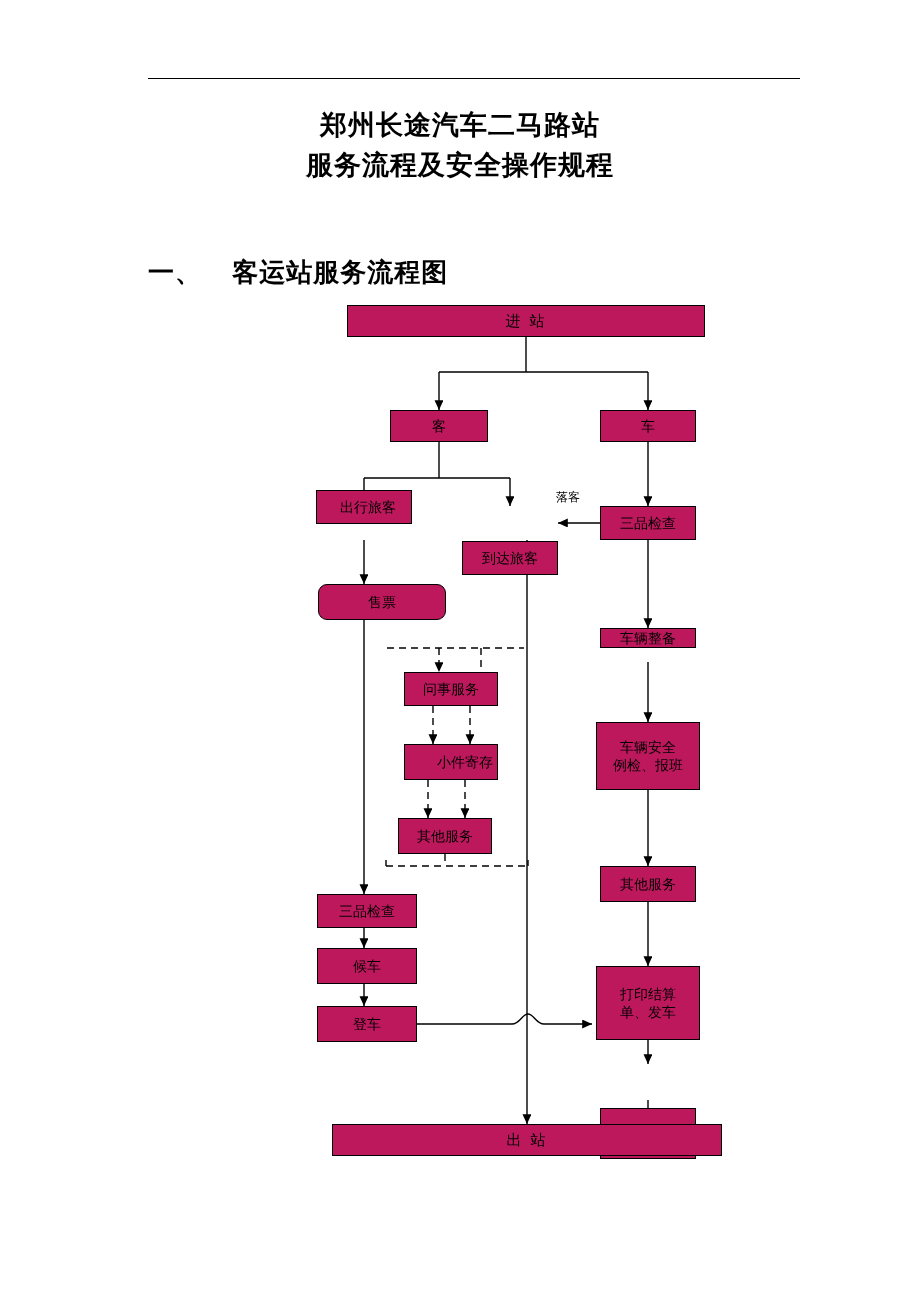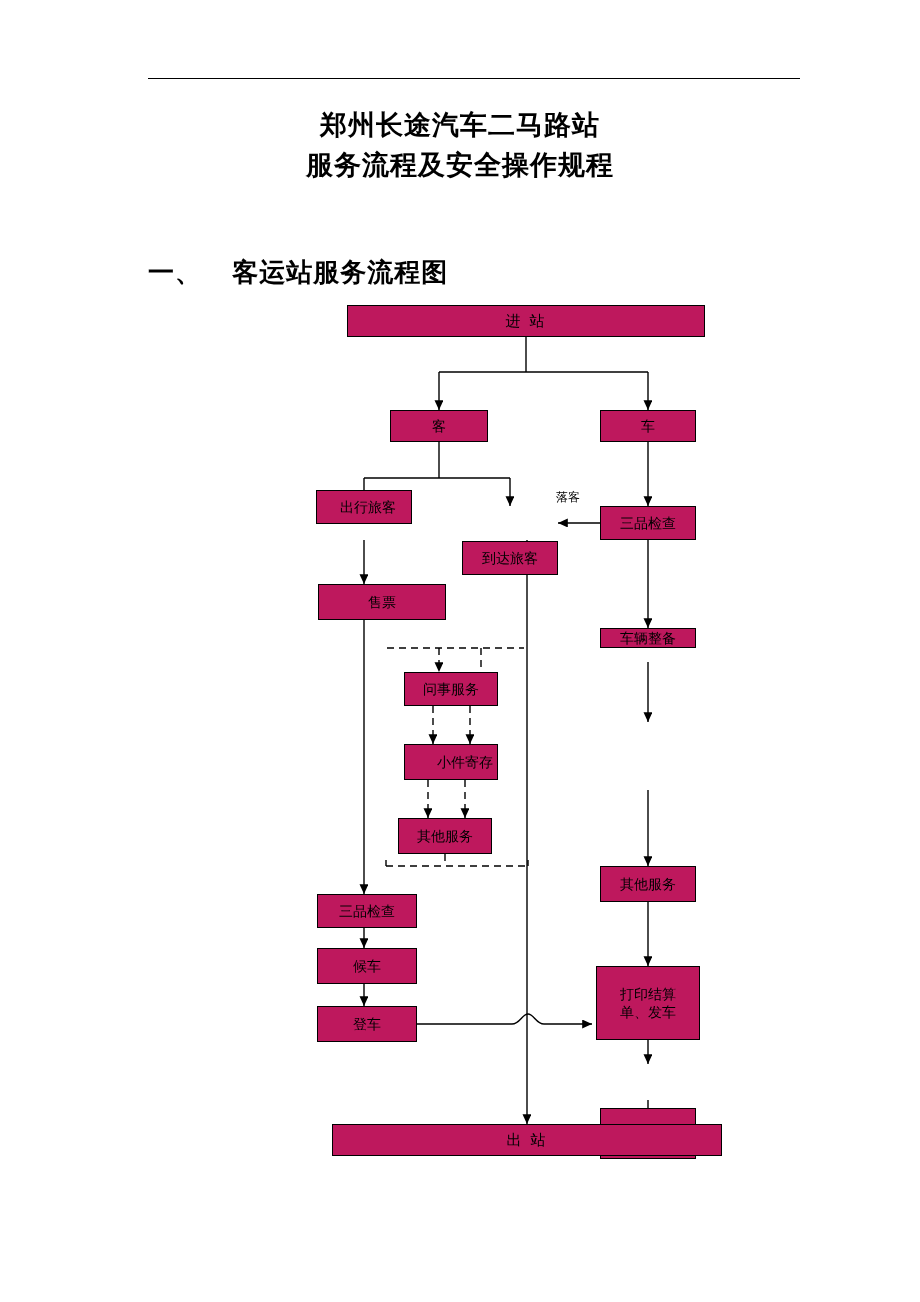--- a/index.html
+++ b/index.html
@@ -175,23 +175,25 @@
         <path d="M528,866 L528,860"></path>
       </g>
     </svg>
 
     <div class="node wide" style="left:347px;top:305px;width:358px;height:32px;">进    站</div>
     <div class="node" style="left:390px;top:410px;width:98px;height:32px;">客</div>
     <div class="node" style="left:600px;top:410px;width:96px;height:32px;">车</div>
     <div class="node" style="left:316px;top:490px;width:96px;height:34px;padding-left:8px;">出行旅客</div>
     <div class="node" style="left:462px;top:506px;width:96px;height:34px;margin-top:35px;">到达旅客</div>
     <div class="node" style="left:600px;top:506px;width:96px;height:34px;">三品检查</div>
-    <div class="node" style="left:318px;top:584px;width:128px;height:36px;">售票</div>
+    <div class="node" style="left:318px;top:584px;width:128px;height:36px;border-radius:9px;">售票</div>
     <div class="node" style="left:600px;top:628px;width:96px;height:20px;">车辆整备</div>
     <div class="node" style="left:404px;top:672px;width:94px;height:34px;">问事服务</div>
+    <div class="node" style="left:596px;top:722px;width:104px;height:68px;">车辆安全
+例检、报班</div>
     <div class="node" style="left:404px;top:744px;width:94px;height:36px;padding-left:28px;">小件寄存</div>
     <div class="node" style="left:398px;top:818px;width:94px;height:36px;">其他服务</div>
     <div class="node" style="left:600px;top:866px;width:96px;height:36px;">其他服务</div>
     <div class="node" style="left:317px;top:894px;width:100px;height:34px;">三品检查</div>
     <div class="node" style="left:317px;top:948px;width:100px;height:36px;">候车</div>
     <div class="node" style="left:317px;top:1006px;width:100px;height:36px;">登车</div>
     <div class="node" style="left:596px;top:966px;width:104px;height:74px;">打印结算
 单、发车</div>
     <div class="node" style="left:600px;top:1108px;width:96px;height:51px;">出站例检</div>
     <div class="node wide" style="left:332px;top:1124px;width:390px;height:32px;">出          站</div>

